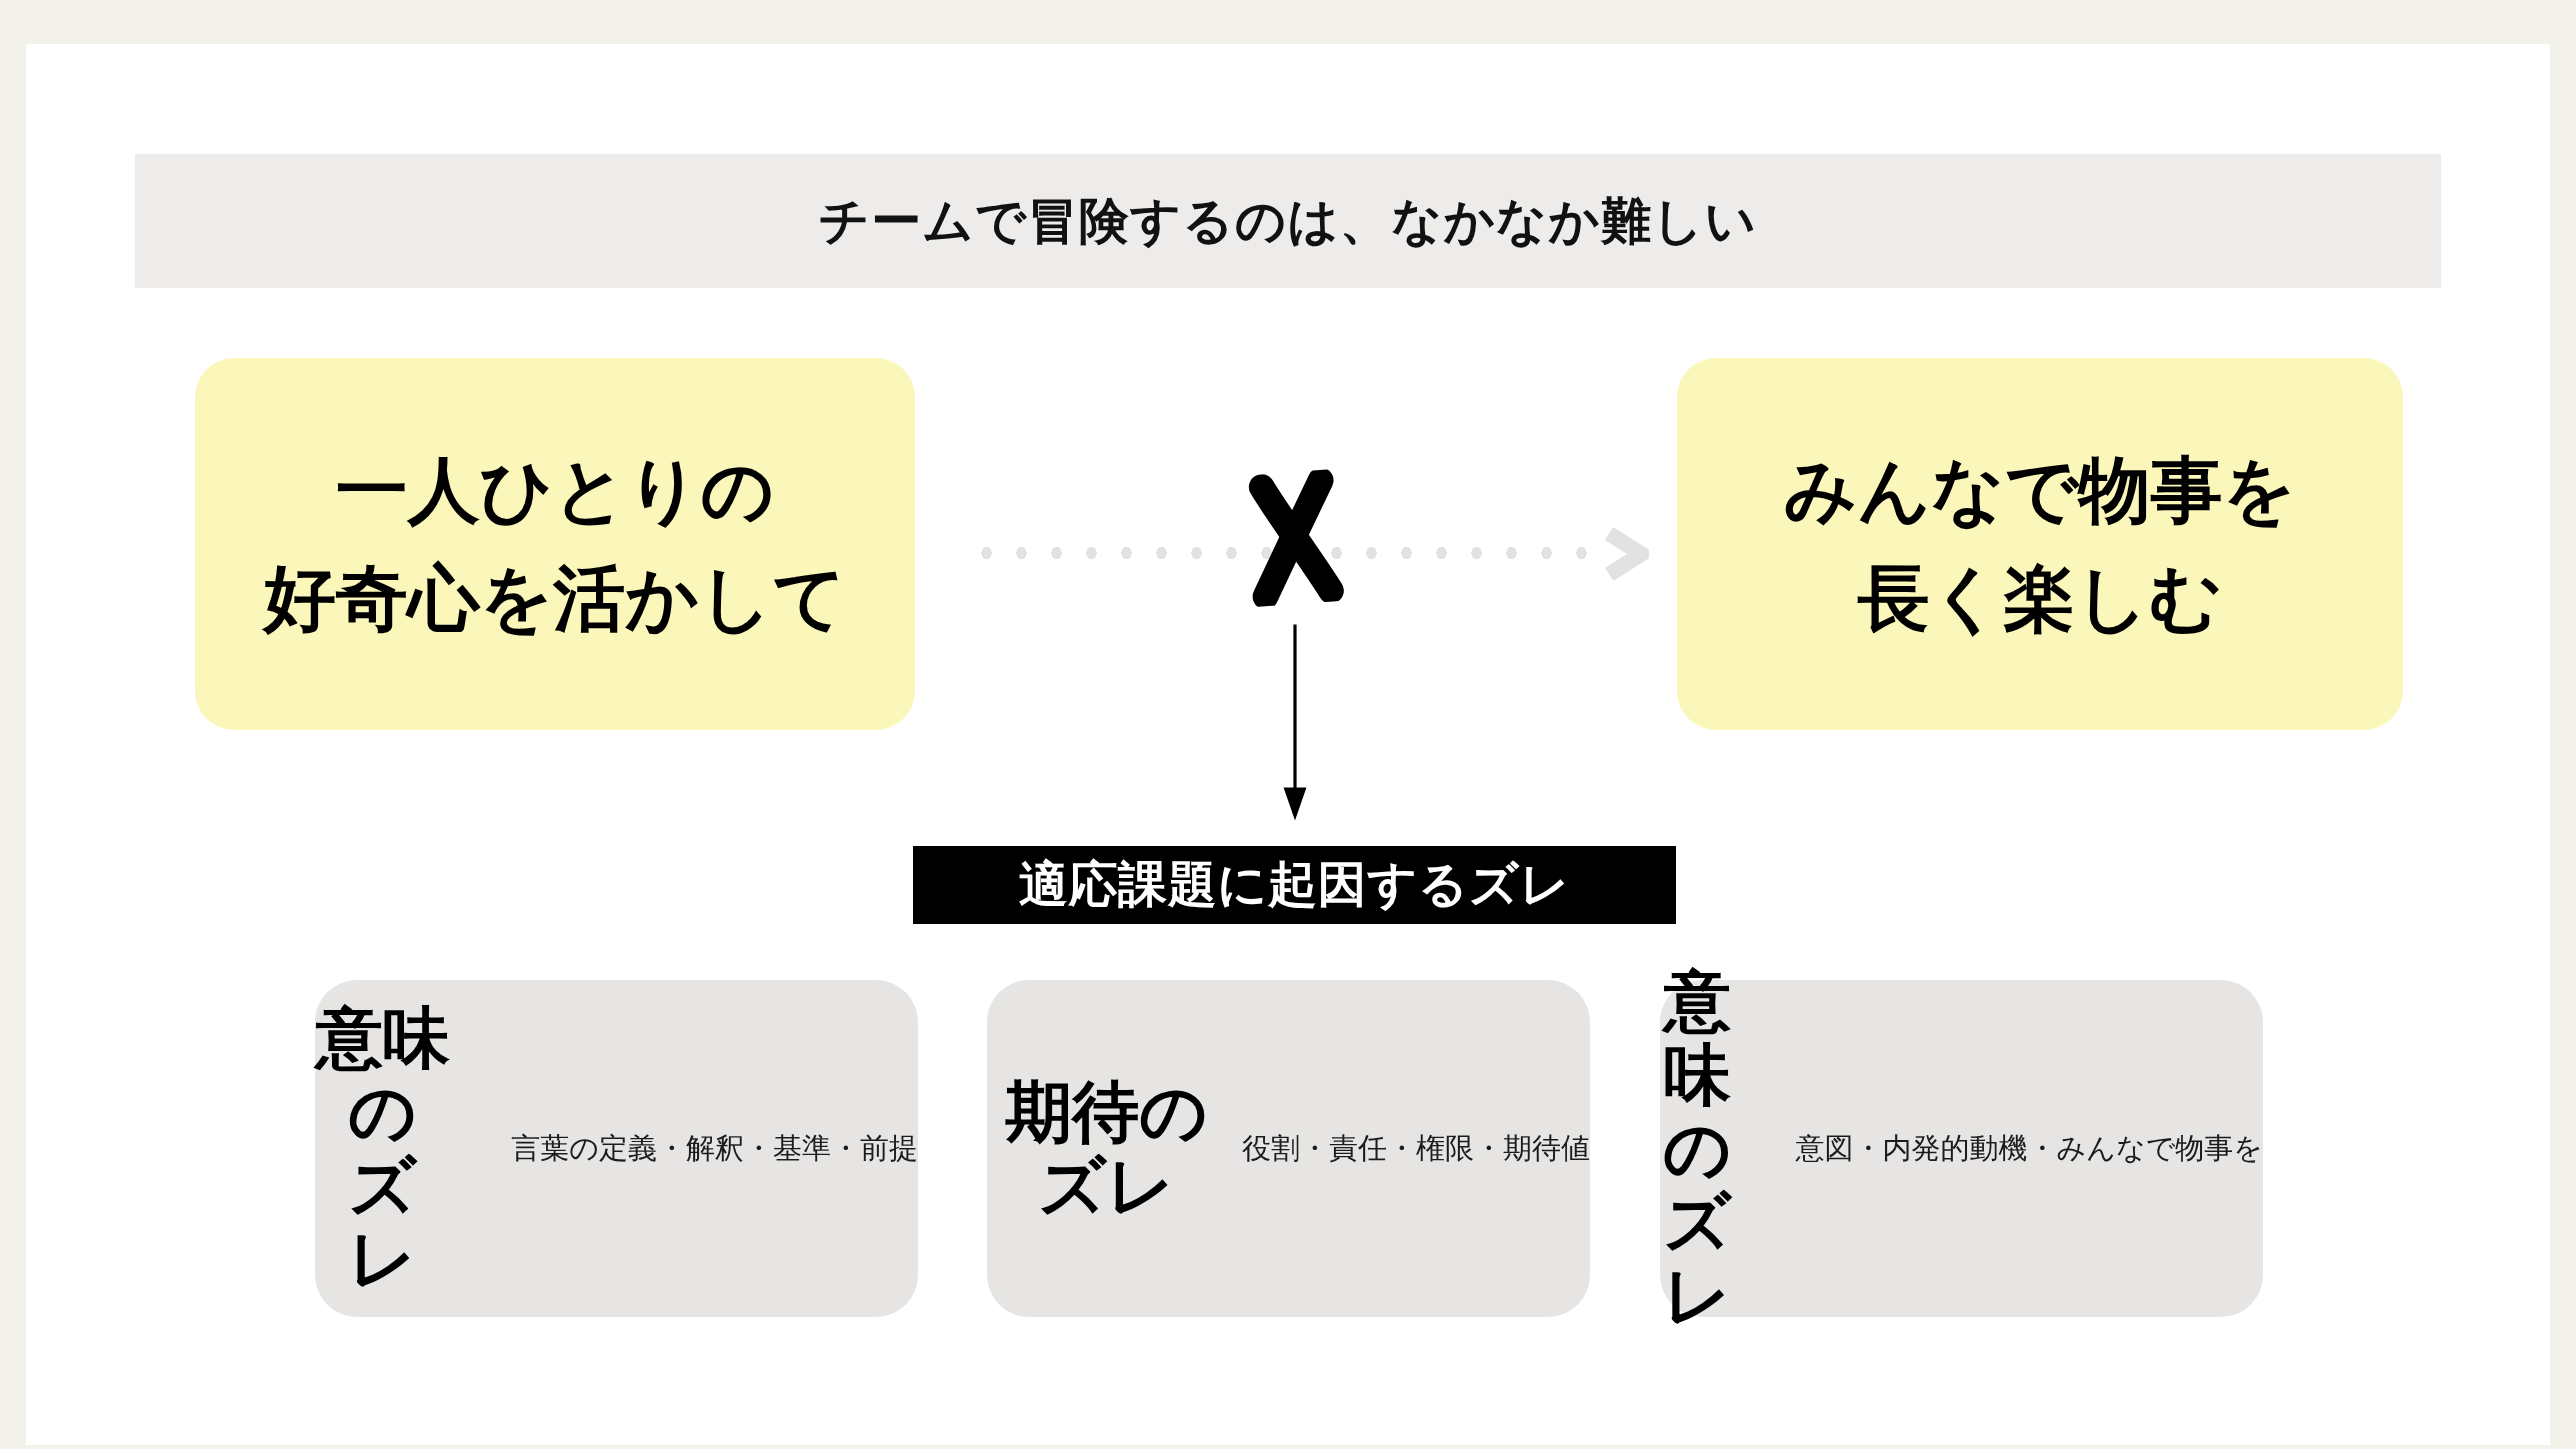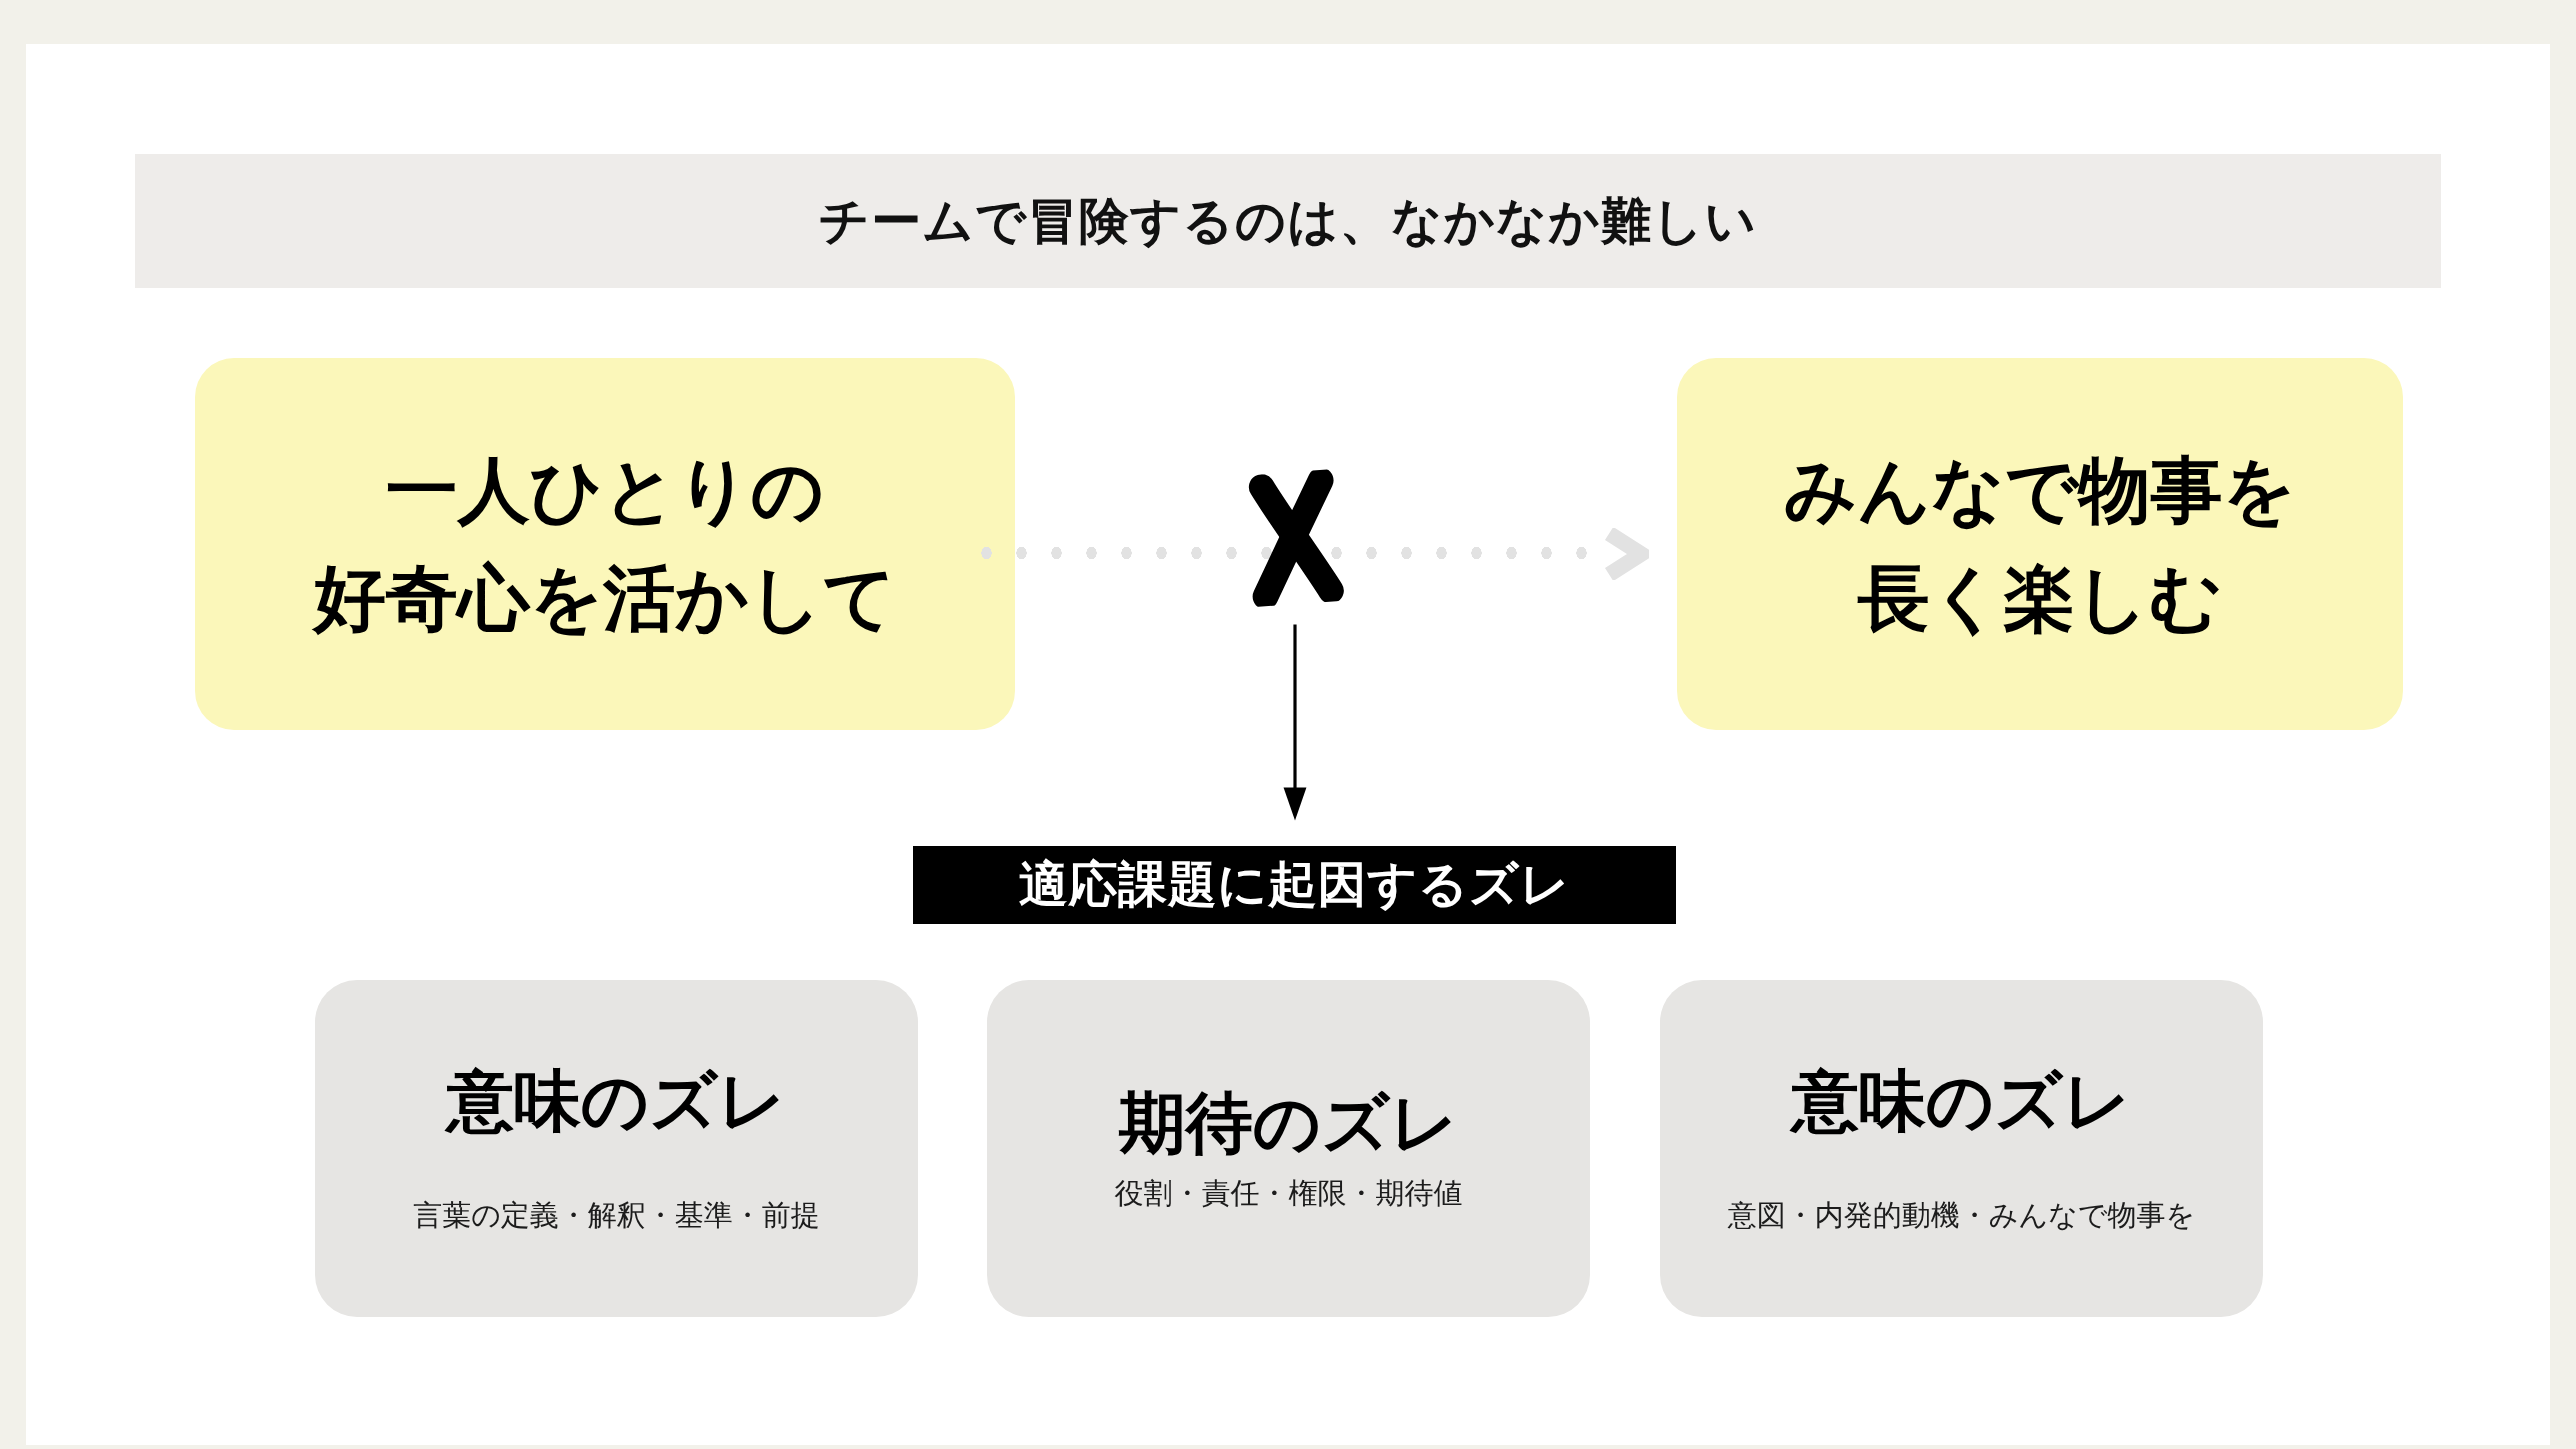--- a/index.html
+++ b/index.html
@@ -25,21 +25,21 @@
     display:flex;align-items:center;justify-content:center;
   }
   .header-title{
     font-size:50px;font-weight:700;letter-spacing:1.3px;color:var(--text-dark);
   }
   .ybox{
     position:absolute;top:314px;height:372px;border-radius:39px;
     background:var(--highlight-yellow);
     display:flex;align-items:center;justify-content:center;text-align:center;
   }
-  .ybox-left{left:169px;width:820px;}
+  .ybox-left{left:169px;width:720px;}
   .ybox-right{left:1651px;width:726px;}
   .ybox .btxt{
     font-size:72px;font-weight:700;line-height:1.5;white-space:pre-line;color:#000;
   }
   .dotted-line{
     position:absolute;left:943px;top:502px;width:631px;height:14px;
     background-image:radial-gradient(5.2px 6.4px at 50% 50%, var(--arrow-gray) 97%, transparent 100%);
     background-size:35px 14px;background-repeat:repeat-x;background-position:0 50%;
   }
   .chevron-svg{position:absolute;left:1578px;top:484px;}
@@ -47,21 +47,21 @@
   .down-arrow-svg{position:absolute;left:1255px;top:578px;}
   .black-label{
     position:absolute;left:887px;top:802px;width:763px;height:78px;
     background:var(--label-bg);color:var(--label-text);
     display:flex;align-items:center;justify-content:center;
     font-size:49px;font-weight:700;letter-spacing:0.6px;white-space:nowrap;
   }
   .gbox{
     position:absolute;top:936px;height:337px;width:603px;border-radius:42px;
     background:var(--gap-gray);
-    display:flex;flex-direction:column;align-items:center;justify-content:center;
+    display:flex;flex-direction:row;align-items:center;justify-content:center;
     gap:61px;text-align:center;
   }
   .gbox-1{left:289px;}
   .gbox-2{left:961px;gap:16px;}
   .gbox-3{left:1634px;}
   .gbox .gtitle{font-size:67px;font-weight:700;color:#000;line-height:1.1;}
   .gbox .gsub{font-size:29px;font-weight:400;color:var(--subtext-dark);line-height:1.2;white-space:nowrap;}
 </style>
 </head>
 <body>

